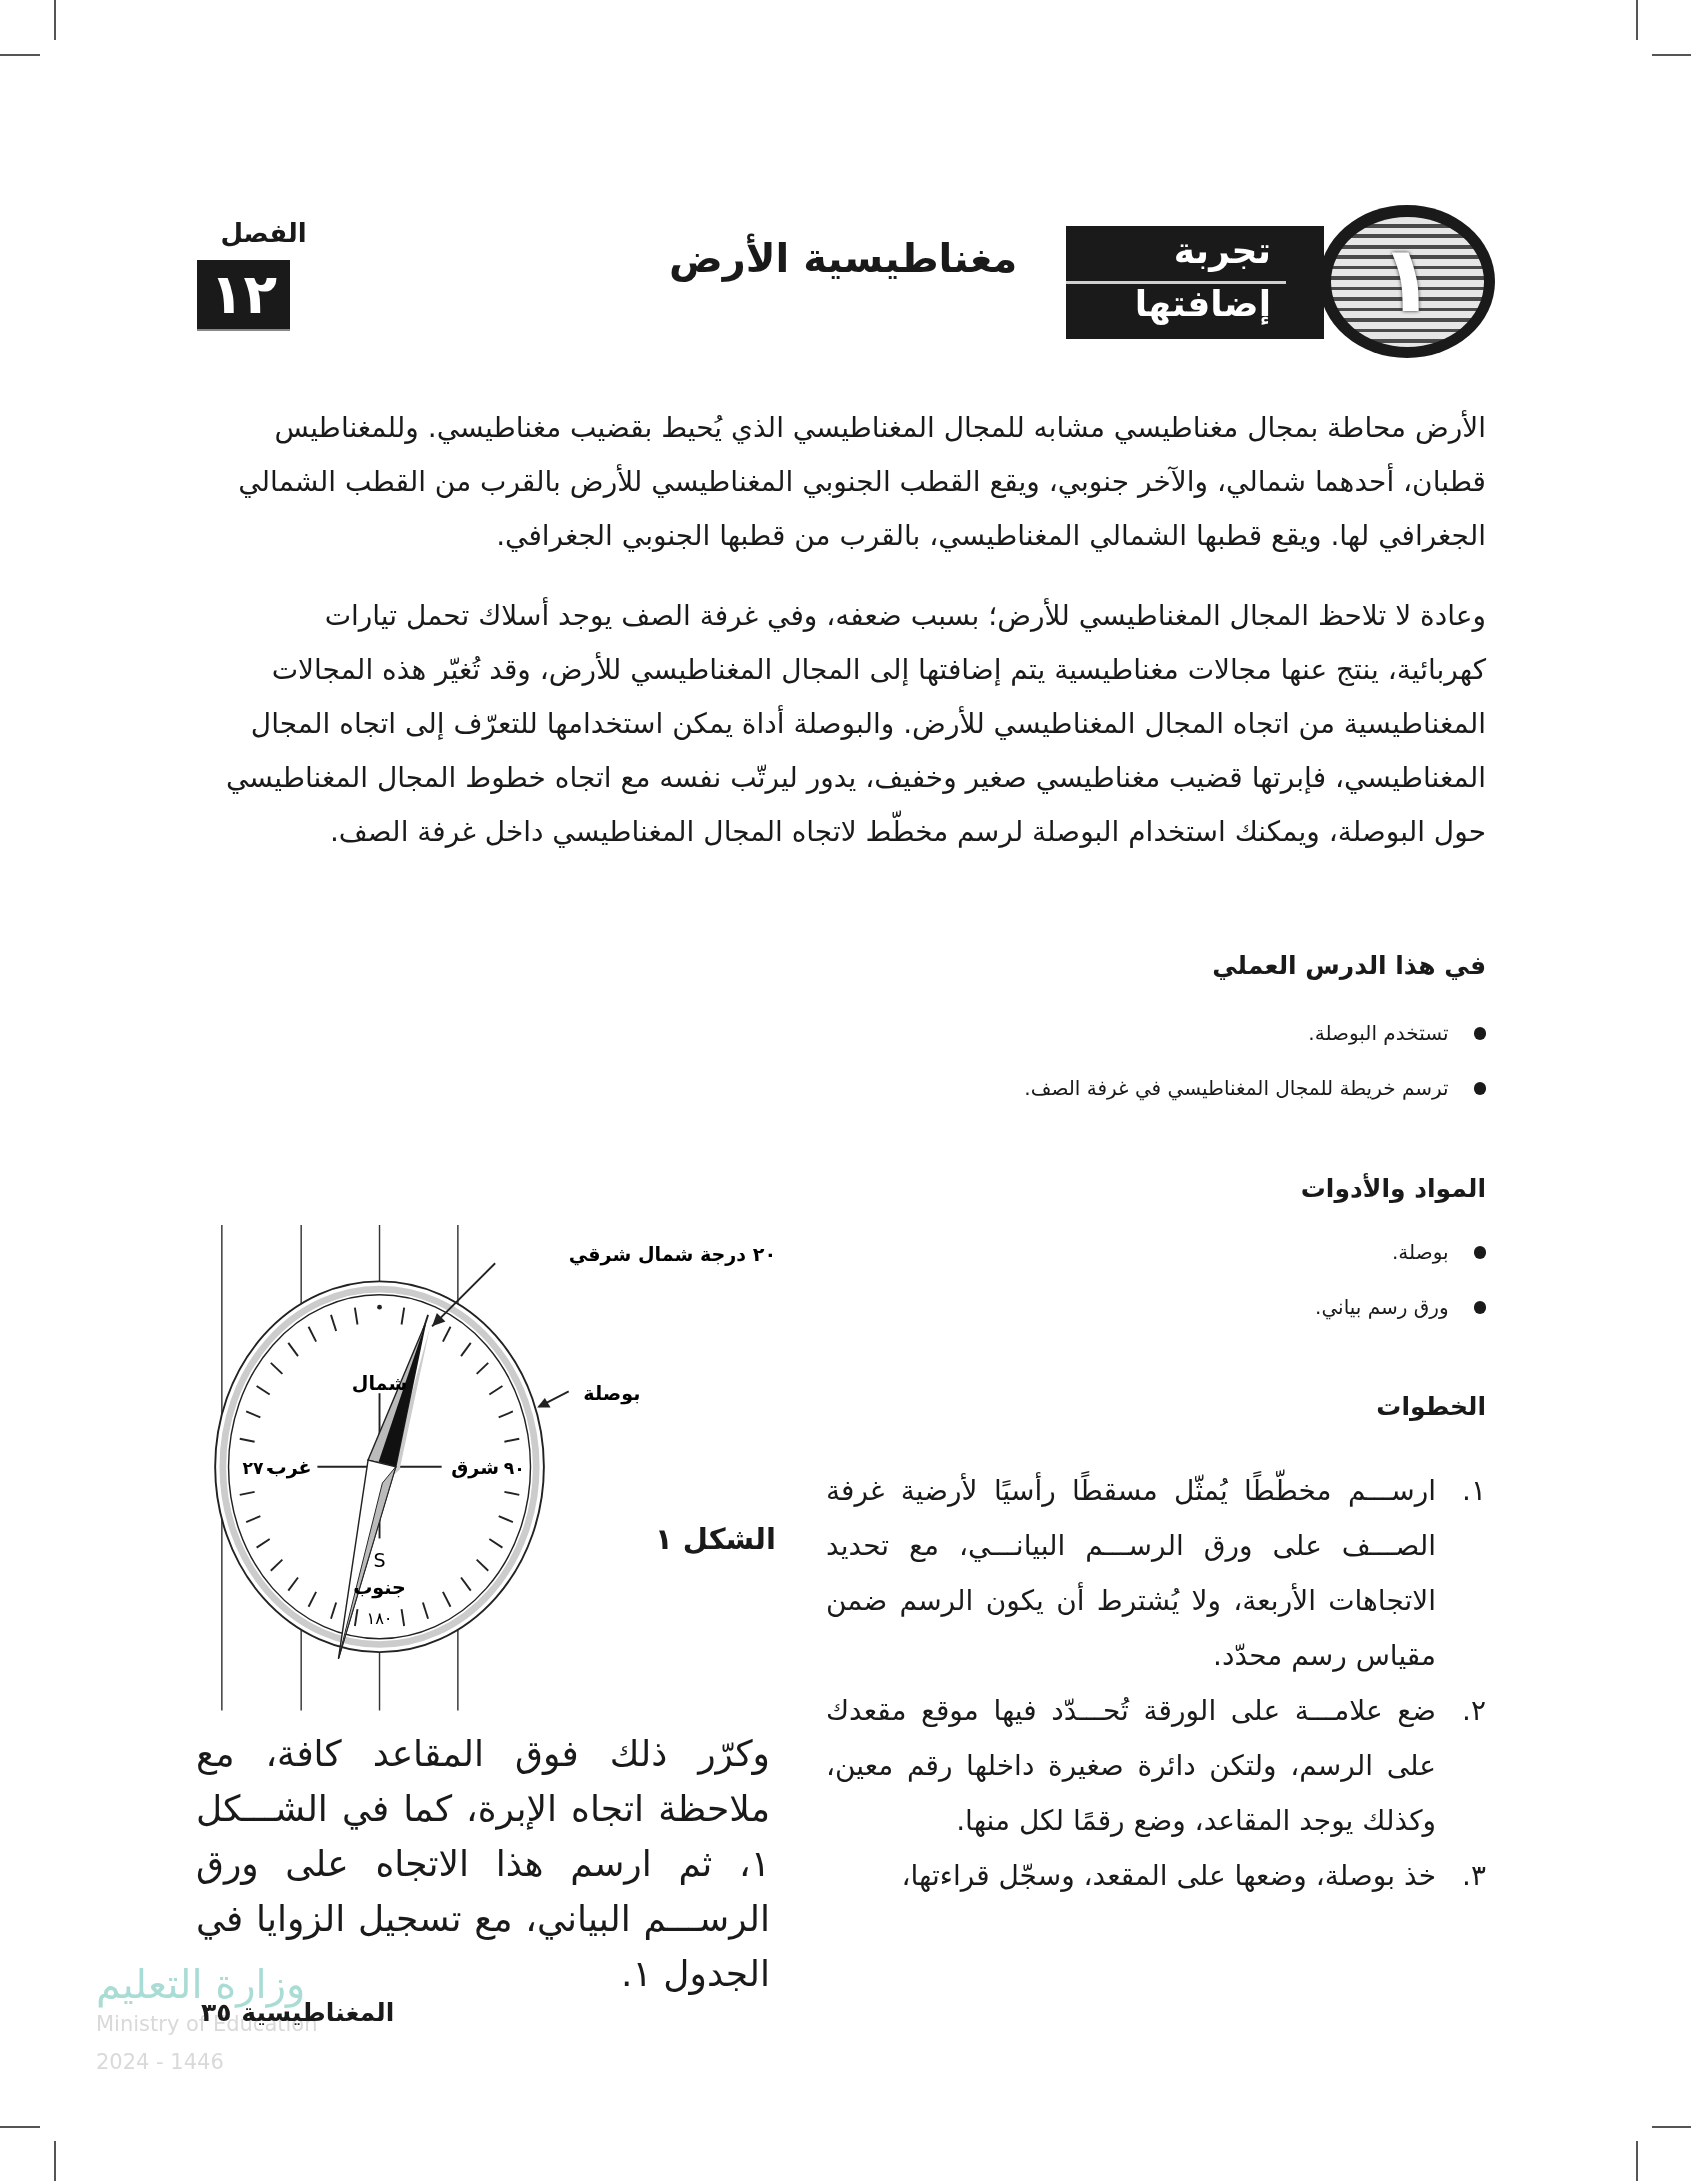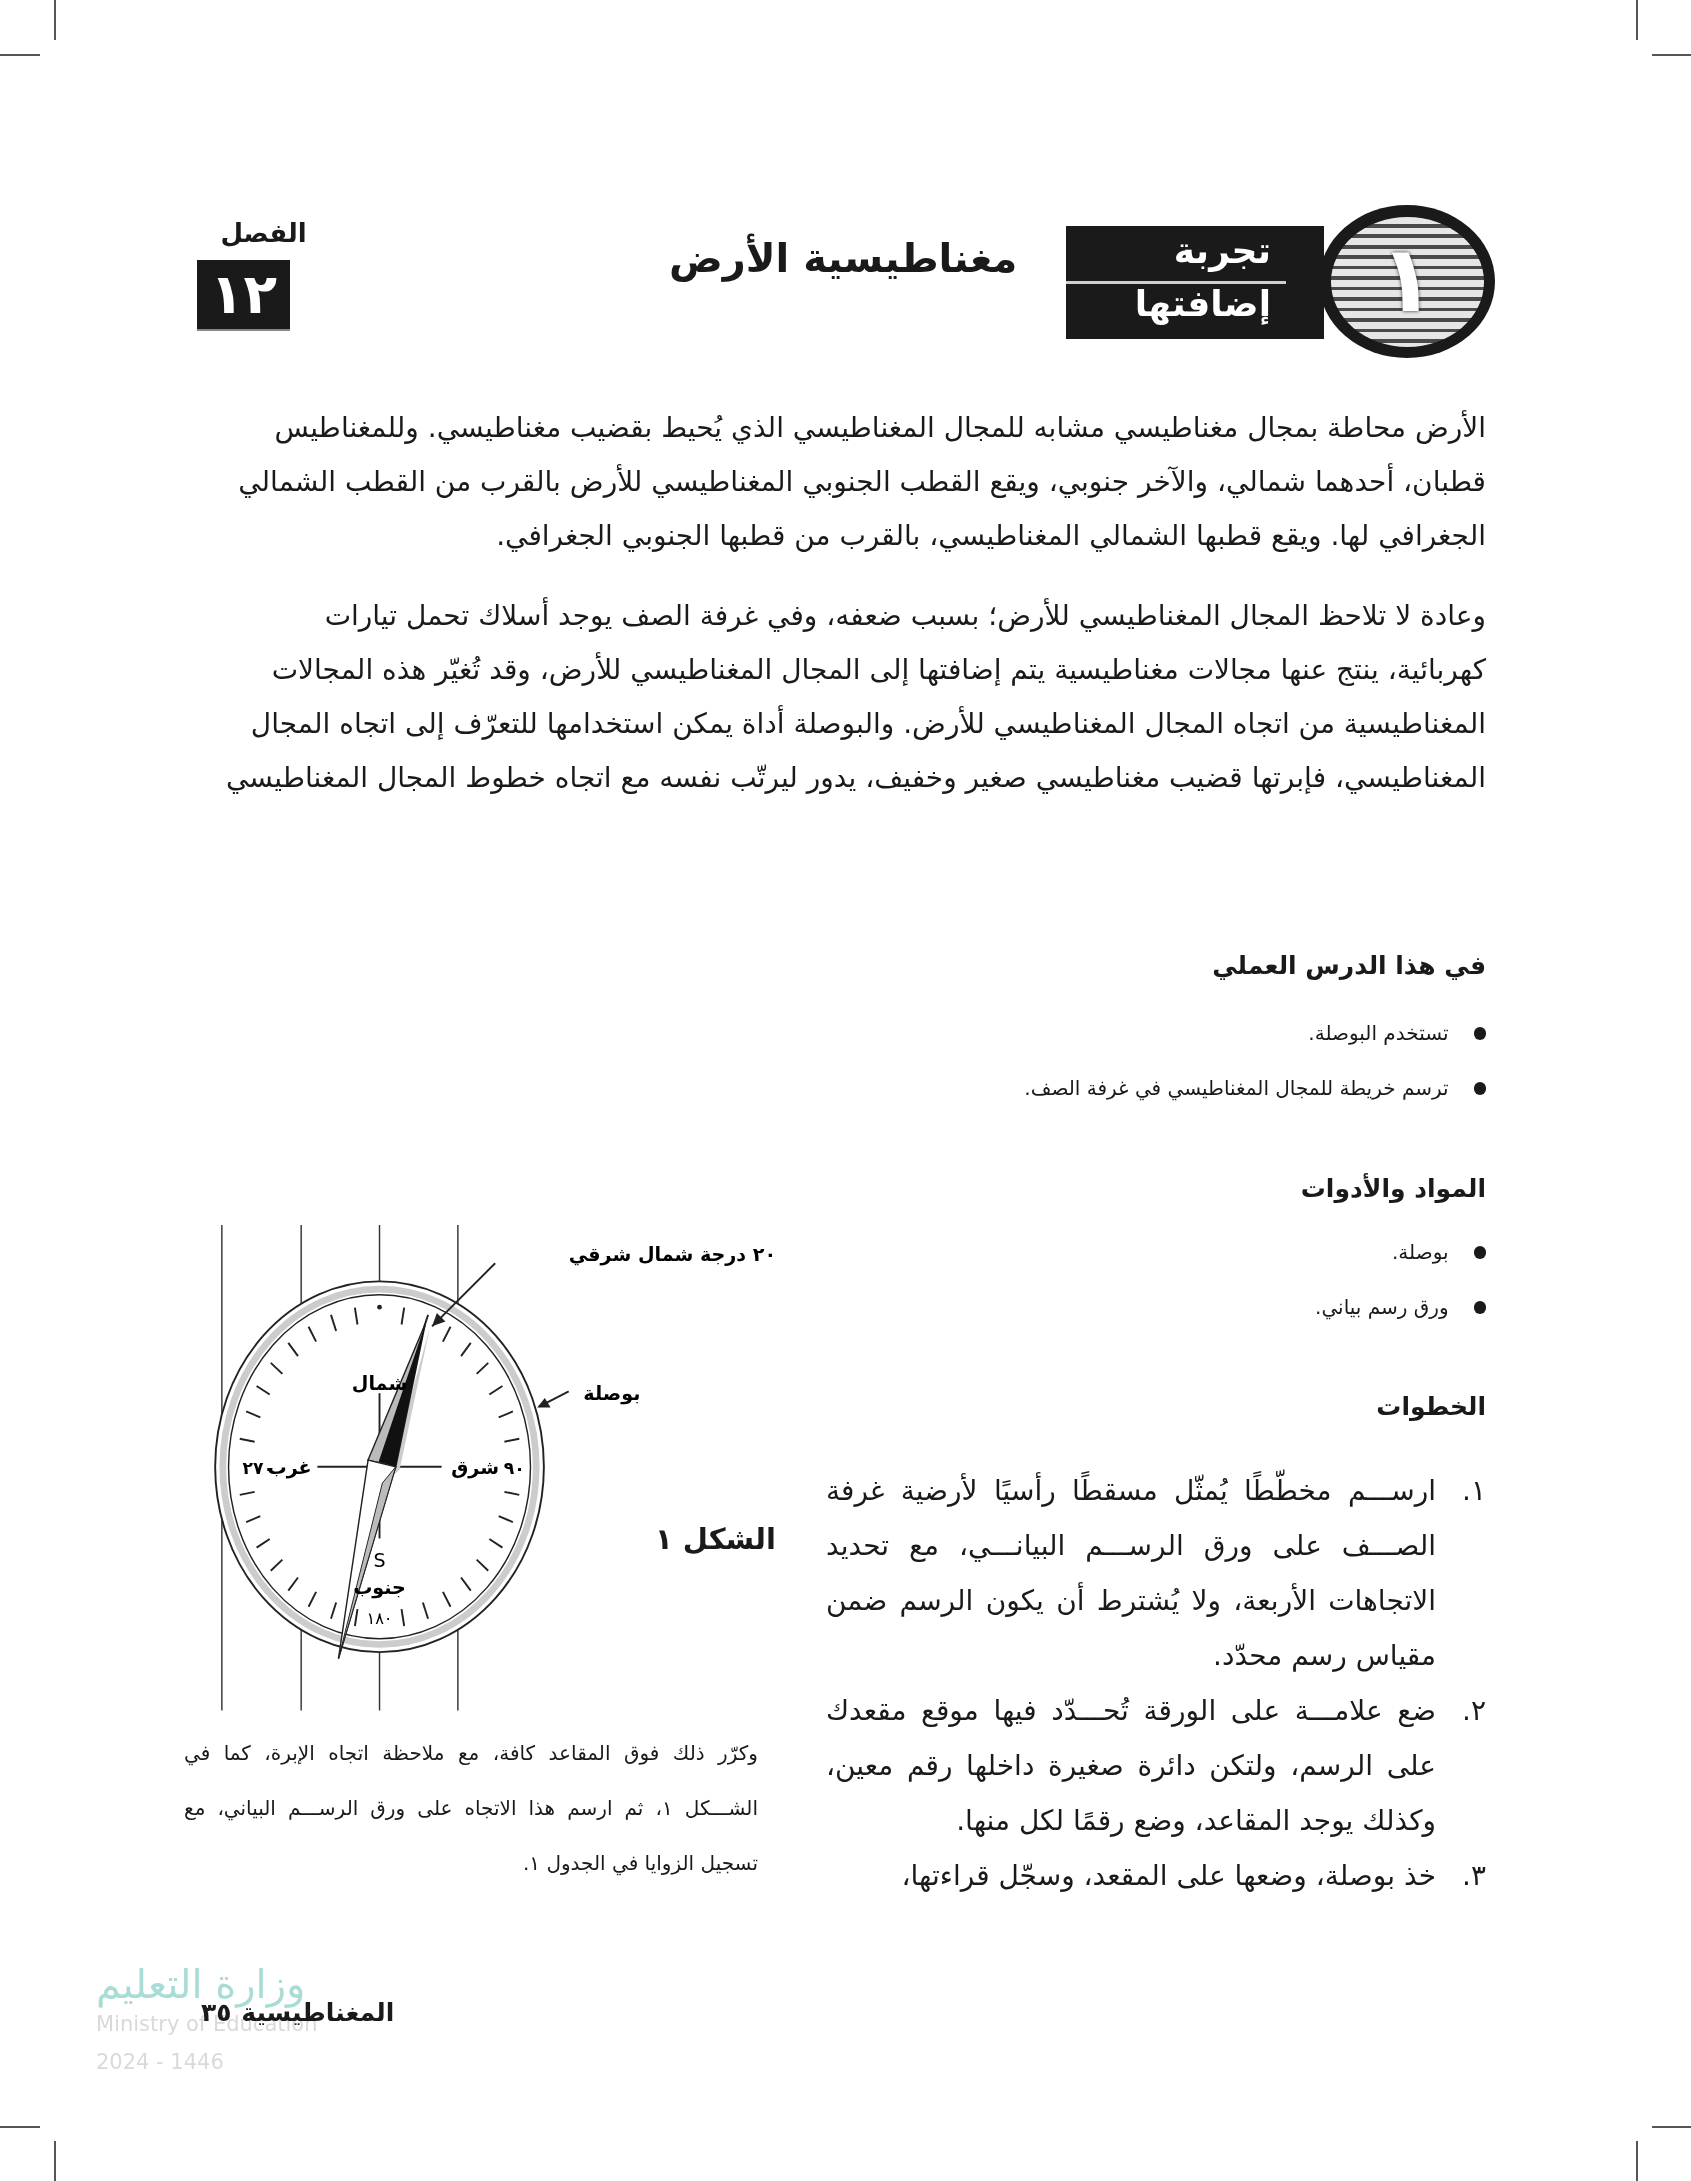--- a/index.html
+++ b/index.html
@@ -36,21 +36,21 @@
   .h2 { position:absolute; right:206px; font-weight:bold; font-size:25px;margin-top:8px; }
   .bullets { position:absolute; right:206px; font-size:20px; line-height:55px; }
   .bullets .bi { display:flex; align-items:center; }
   .bullets .dot { width:12.4px; height:12.4px; border-radius:50%; background:#1a1a1a; margin-left:25px; }
 
   .steps { position:absolute; right:206px; width:660px; font-size:28px; line-height:55px; }
   .step { display:flex; }
   .step .n { width:50px; flex:none; }
   .step .t { flex:1; text-align:justify; }
 
-  .cont { position:absolute; left:184px; width:574px; font-size:20px; line-height:55px; text-align:justify; }
+  .cont { position:absolute; left:196px; width:574px; font-size:36px; line-height:55px; text-align:justify; }
   .fig-label { position:absolute; left:655px; top:1522px; font-weight:bold; font-size:29px; }
   .footer-page { position:absolute; left:201px; top:1998px; font-size:25px; font-weight:bold; }
   .moe-ar { position:absolute; left:96px; top:1961px; color:#a9dcd5; font-size:40px; }
   .moe-en { position:absolute; left:96px; top:2012px; color:#d9d9d9; font-size:21px; }
   .moe-yr { position:absolute; left:96px; top:2050px; color:#d9d9d9; font-size:21px; }
 </style>
 </head>
 <body>
 
 <div class="crop" style="left:54px;top:0;width:1.9px;height:40px"></div>
@@ -78,20 +78,21 @@
 <div class="para p1 rtl">
   <span class="p-line">الأرض محاطة بمجال مغناطيسي مشابه للمجال المغناطيسي الذي يُحيط بقضيب مغناطيسي. وللمغناطيس</span>
   <span class="p-line">قطبان، أحدهما شمالي، والآخر جنوبي، ويقع القطب الجنوبي المغناطيسي للأرض بالقرب من القطب الشمالي</span>
   <span class="p-line">الجغرافي لها. ويقع قطبها الشمالي المغناطيسي، بالقرب من قطبها الجنوبي الجغرافي.</span>
 </div>
 <div class="para p2 rtl">
   <span class="p-line">وعادة لا تلاحظ المجال المغناطيسي للأرض؛ بسبب ضعفه، وفي غرفة الصف يوجد أسلاك تحمل تيارات</span>
   <span class="p-line">كهربائية، ينتج عنها مجالات مغناطيسية يتم إضافتها إلى المجال المغناطيسي للأرض، وقد تُغيّر هذه المجالات</span>
   <span class="p-line">المغناطيسية من اتجاه المجال المغناطيسي للأرض. والبوصلة أداة يمكن استخدامها للتعرّف إلى اتجاه المجال</span>
   <span class="p-line">المغناطيسي، فإبرتها قضيب مغناطيسي صغير وخفيف، يدور ليرتّب نفسه مع اتجاه خطوط المجال المغناطيسي</span>
+  <span class="p-line">حول البوصلة، ويمكنك استخدام البوصلة لرسم مخطّط لاتجاه المجال المغناطيسي داخل غرفة الصف.</span>
 </div>
 
 <div class="h2 rtl" style="top:943px">في هذا الدرس العملي</div>
 <div class="bullets rtl" style="top:1006px">
   <div class="bi">
       <span class="dot"></span>
       <span>تستخدم البوصلة.</span>
     </div>
   <div class="bi">
       <span class="dot"></span>

